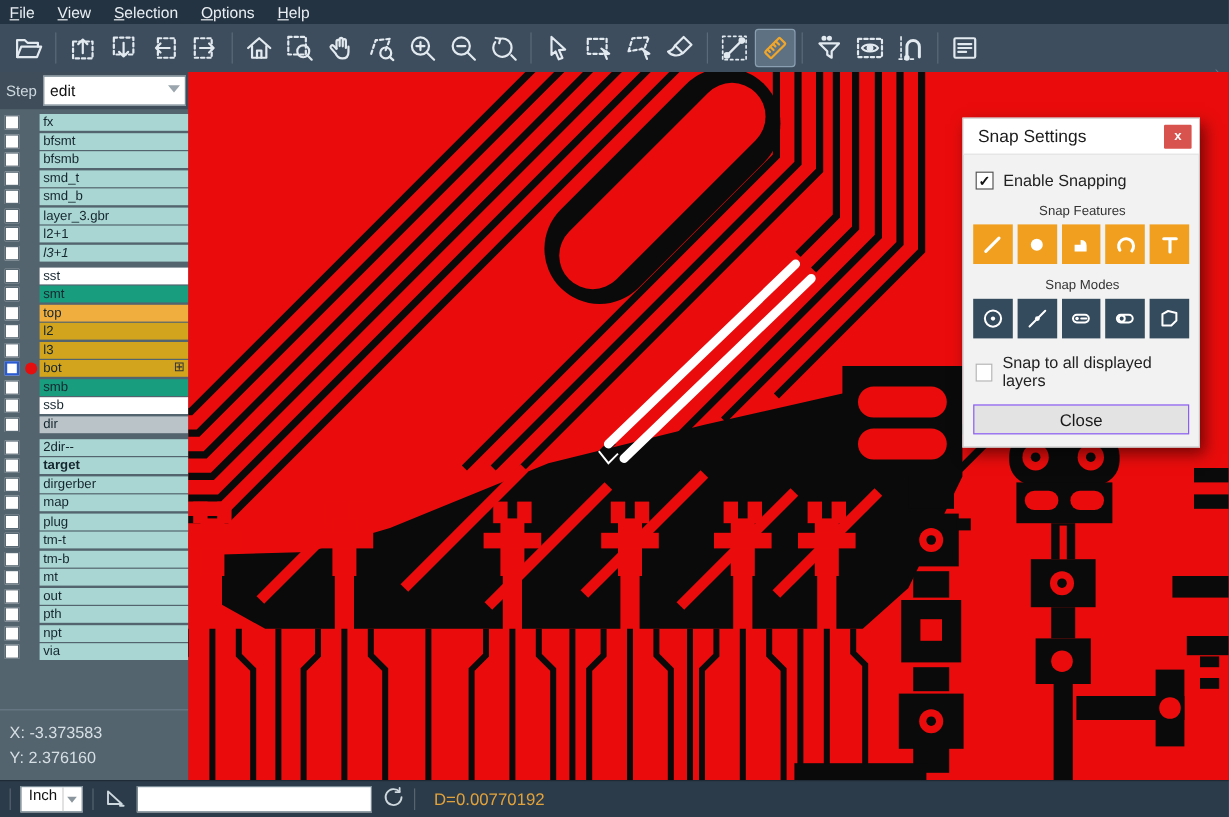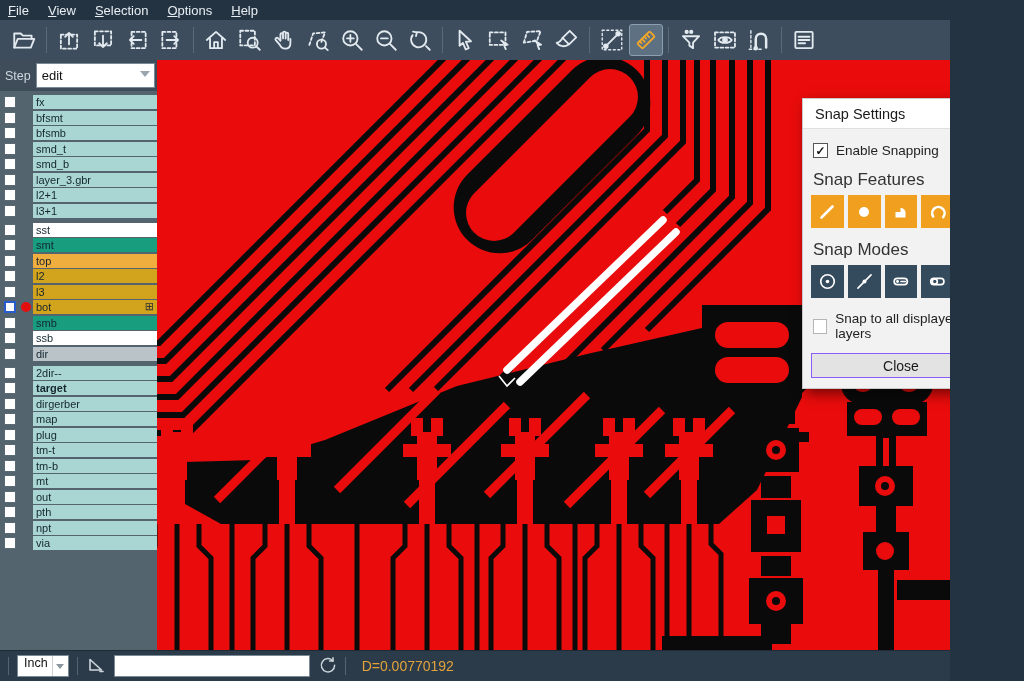--- a/index.html
+++ b/index.html
@@ -1,18 +1,18 @@
 <!DOCTYPE html>
 <html><head>
 <meta charset="utf-8">
 <style>
   * { margin:0; padding:0; box-sizing:border-box; }
   html,body { width:1024px; height:681px; overflow:hidden; }
   body { font-family:"Liberation Sans", sans-serif; background:#243341; }
-  #app { position:relative; width:950px; height:681px; background:#0369a1; overflow:hidden; }
+  #app { position:relative; width:1024px; height:681px; background:#0369a1; overflow:hidden; }
 
   
   .menubar { position:absolute; left:0; top:0; width:1024px; height:20px; background:#243341;
              display:flex; align-items:center; padding-left:8px; gap:19px; }
   .menu-item { color:#e8eef3; font-size:13px; cursor:default; }
   .menu-item u { text-decoration:underline; }
 
   
   .toolbar { position:absolute; left:0; top:20px; width:1024px; height:40px; background:#3d4d5d;
              display:flex; align-items:center; padding-left:7px; }
@@ -55,21 +55,21 @@
                border-bottom:1px solid #e0e0e0; }
   .dlg-title-text { flex:1; font-size:14.5px; color:#1a1a1a; }
   .dlg-x { width:23px; height:20px; background:#d9534e; color:#fff; font-size:11px; font-weight:bold;
            display:flex; align-items:center; justify-content:center; border-radius:1px; cursor:default; }
   .dlg-body { padding:10px 8px 10px 8px; }
   .chk-row { display:flex; align-items:center; gap:8px; margin:4px 0 2px 2px; }
   .chk { width:15px; height:15px; background:#fff; border:1.5px solid #555; font-size:12px; font-weight:bold;
          color:#111; display:flex; align-items:center; justify-content:center; line-height:1; }
   .chk.un { border:1.5px solid #b5b5b5; }
   .chk-label { font-size:13.5px; color:#222; }
-  .dlg-section { font-size:17px; color:#333; margin:12px 0 5px 2px; }
+  .dlg-section { font-size:11px; color:#333; margin:12px 0 5px 2px;text-align:center; }
   .icon-row { display:flex; gap:4px; }
   .feat-btn { width:33px; height:33px; background:#f0a01e; display:flex; align-items:center; justify-content:center; }
   .mode-btn { width:33px; height:33px; background:#344a5d; display:flex; align-items:center; justify-content:center; }
   .feat-btn svg { stroke:#fff; fill:none; stroke-width:2.6; stroke-linecap:round; }
   .mode-btn svg { stroke:#fff; fill:none; stroke-width:1.6; stroke-linecap:round; stroke-linejoin:round; }
   .dlg-close { margin-top:12px; width:100%; height:25px; background:#e3e3e3; border:1px solid #8b5cf6;
                font-size:14px; color:#1a1a1a; display:flex; align-items:center; justify-content:center; }
 
   
   .statusbar { position:absolute; left:0; top:650px; width:1024px; height:31px; background:#2c3b49;
@@ -293,21 +293,21 @@
           <span class="layer-label" style="background: rgb(169, 214, 210);">layer_3.gbr</span>
         </div>
         <div class="layer-row">
           <span class="layer-cb"></span>
           <span class="layer-dot"></span>
           <span class="layer-label" style="background: rgb(169, 214, 210);">l2+1</span>
         </div>
         <div class="layer-row">
           <span class="layer-cb"></span>
           <span class="layer-dot"></span>
-          <span class="layer-label" style="background: rgb(169, 214, 210);">l3+1</span>
+          <span class="layer-label" style="background: rgb(169, 214, 210); font-style: italic;">l3+1</span>
         </div>
       </div>
     <div class="layer-list gap" id="list-mid">
         <div class="layer-row">
           <span class="layer-cb"></span>
           <span class="layer-dot"></span>
           <span class="layer-label" style="background: rgb(255, 255, 255);">sst</span>
         </div>
         <div class="layer-row">
           <span class="layer-cb"></span>
@@ -405,20 +405,24 @@
           <span class="layer-cb"></span>
           <span class="layer-dot"></span>
           <span class="layer-label" style="background: rgb(169, 214, 210);">npt</span>
         </div>
         <div class="layer-row">
           <span class="layer-cb"></span>
           <span class="layer-dot"></span>
           <span class="layer-label" style="background: rgb(169, 214, 210);">via</span>
         </div>
       </div>
+    <div class="sidebar-bottom">
+      <div class="coord">X: -3.373583</div>
+      <div class="coord">Y: 2.376160</div>
+    </div>
   </div>
 
   <div class="canvas-wrap">
     <svg width="867" height="590" viewBox="0 0 867 590">
       <rect x="0" y="0" width="867" height="590" fill="#ea0c0c"></rect>
 
       <g stroke="#0a0a0a" stroke-width="6" fill="none">
         <path d="M-6 283 H2 L291 -6"></path>
         <path d="M-6 301 H8 L315 -6"></path>
         <path d="M-6 319 H14 L339 -6"></path>

